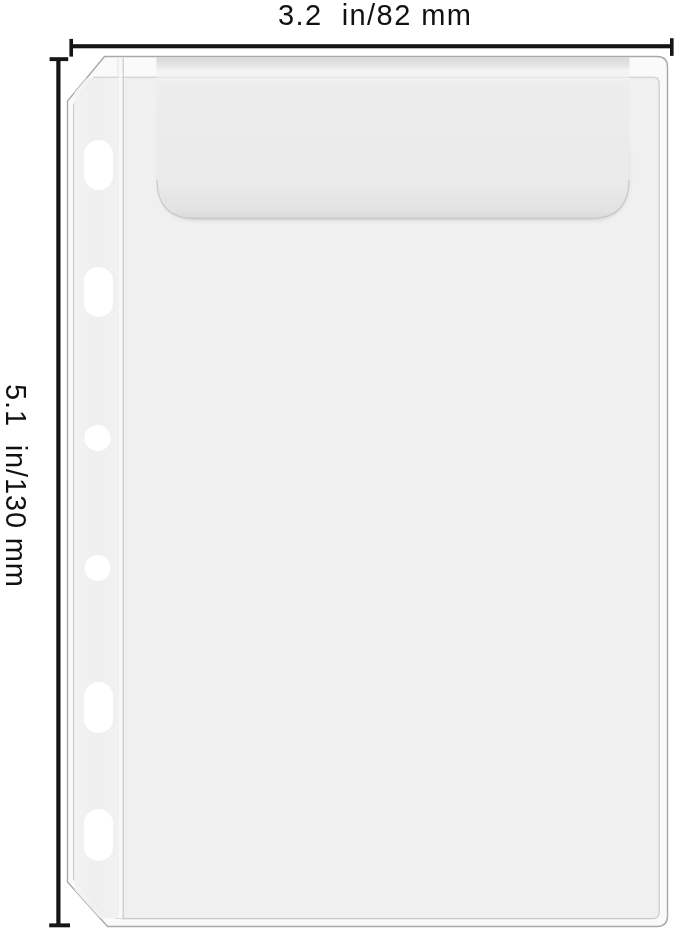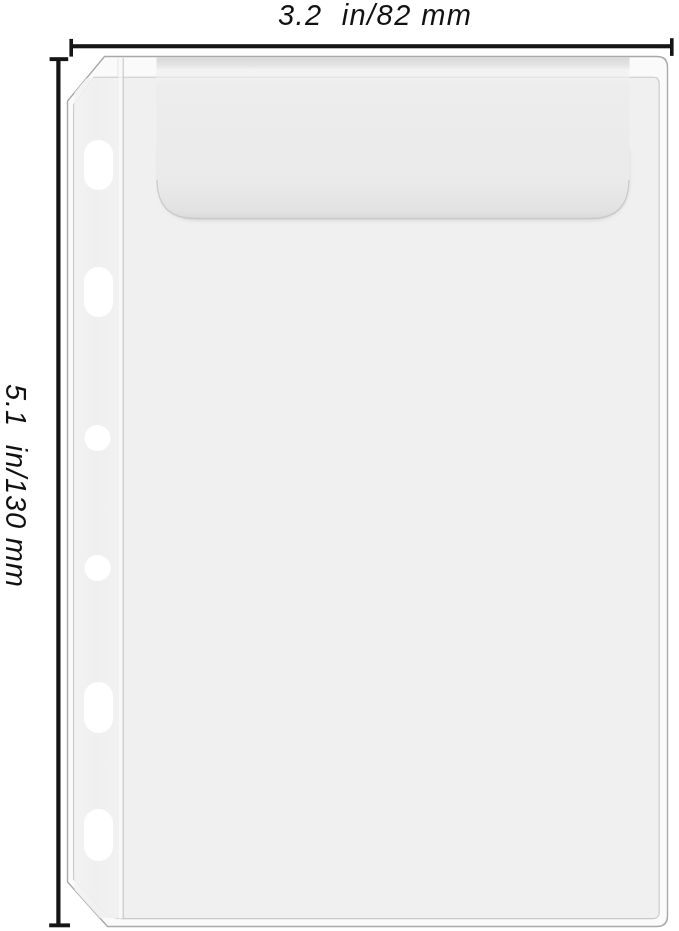--- a/index.html
+++ b/index.html
@@ -1,17 +1,17 @@
 <!DOCTYPE html>
 <html><head>
 <meta charset="utf-8">
 <style>
   html,body{margin:0;padding:0;background:#ffffff;}
   .page{position:relative;width:679px;height:931px;background:#ffffff;overflow:hidden;
-        font-family:"Liberation Sans", sans-serif;font-style:italic;}
+        font-family:"Liberation Sans", sans-serif;}
 </style>
 </head>
 <body>
 <div class="page">
 <svg width="679" height="931" viewBox="0 0 679 931" xmlns="http://www.w3.org/2000/svg">
   <defs>
     <linearGradient id="flapGrad" x1="0" y1="57" x2="0" y2="217.5" gradientUnits="userSpaceOnUse">
       <stop offset="0" stop-color="#d9d9d9"></stop>
       <stop offset="0.045" stop-color="#e2e2e2"></stop>
       <stop offset="0.085" stop-color="#f4f4f4"></stop>

